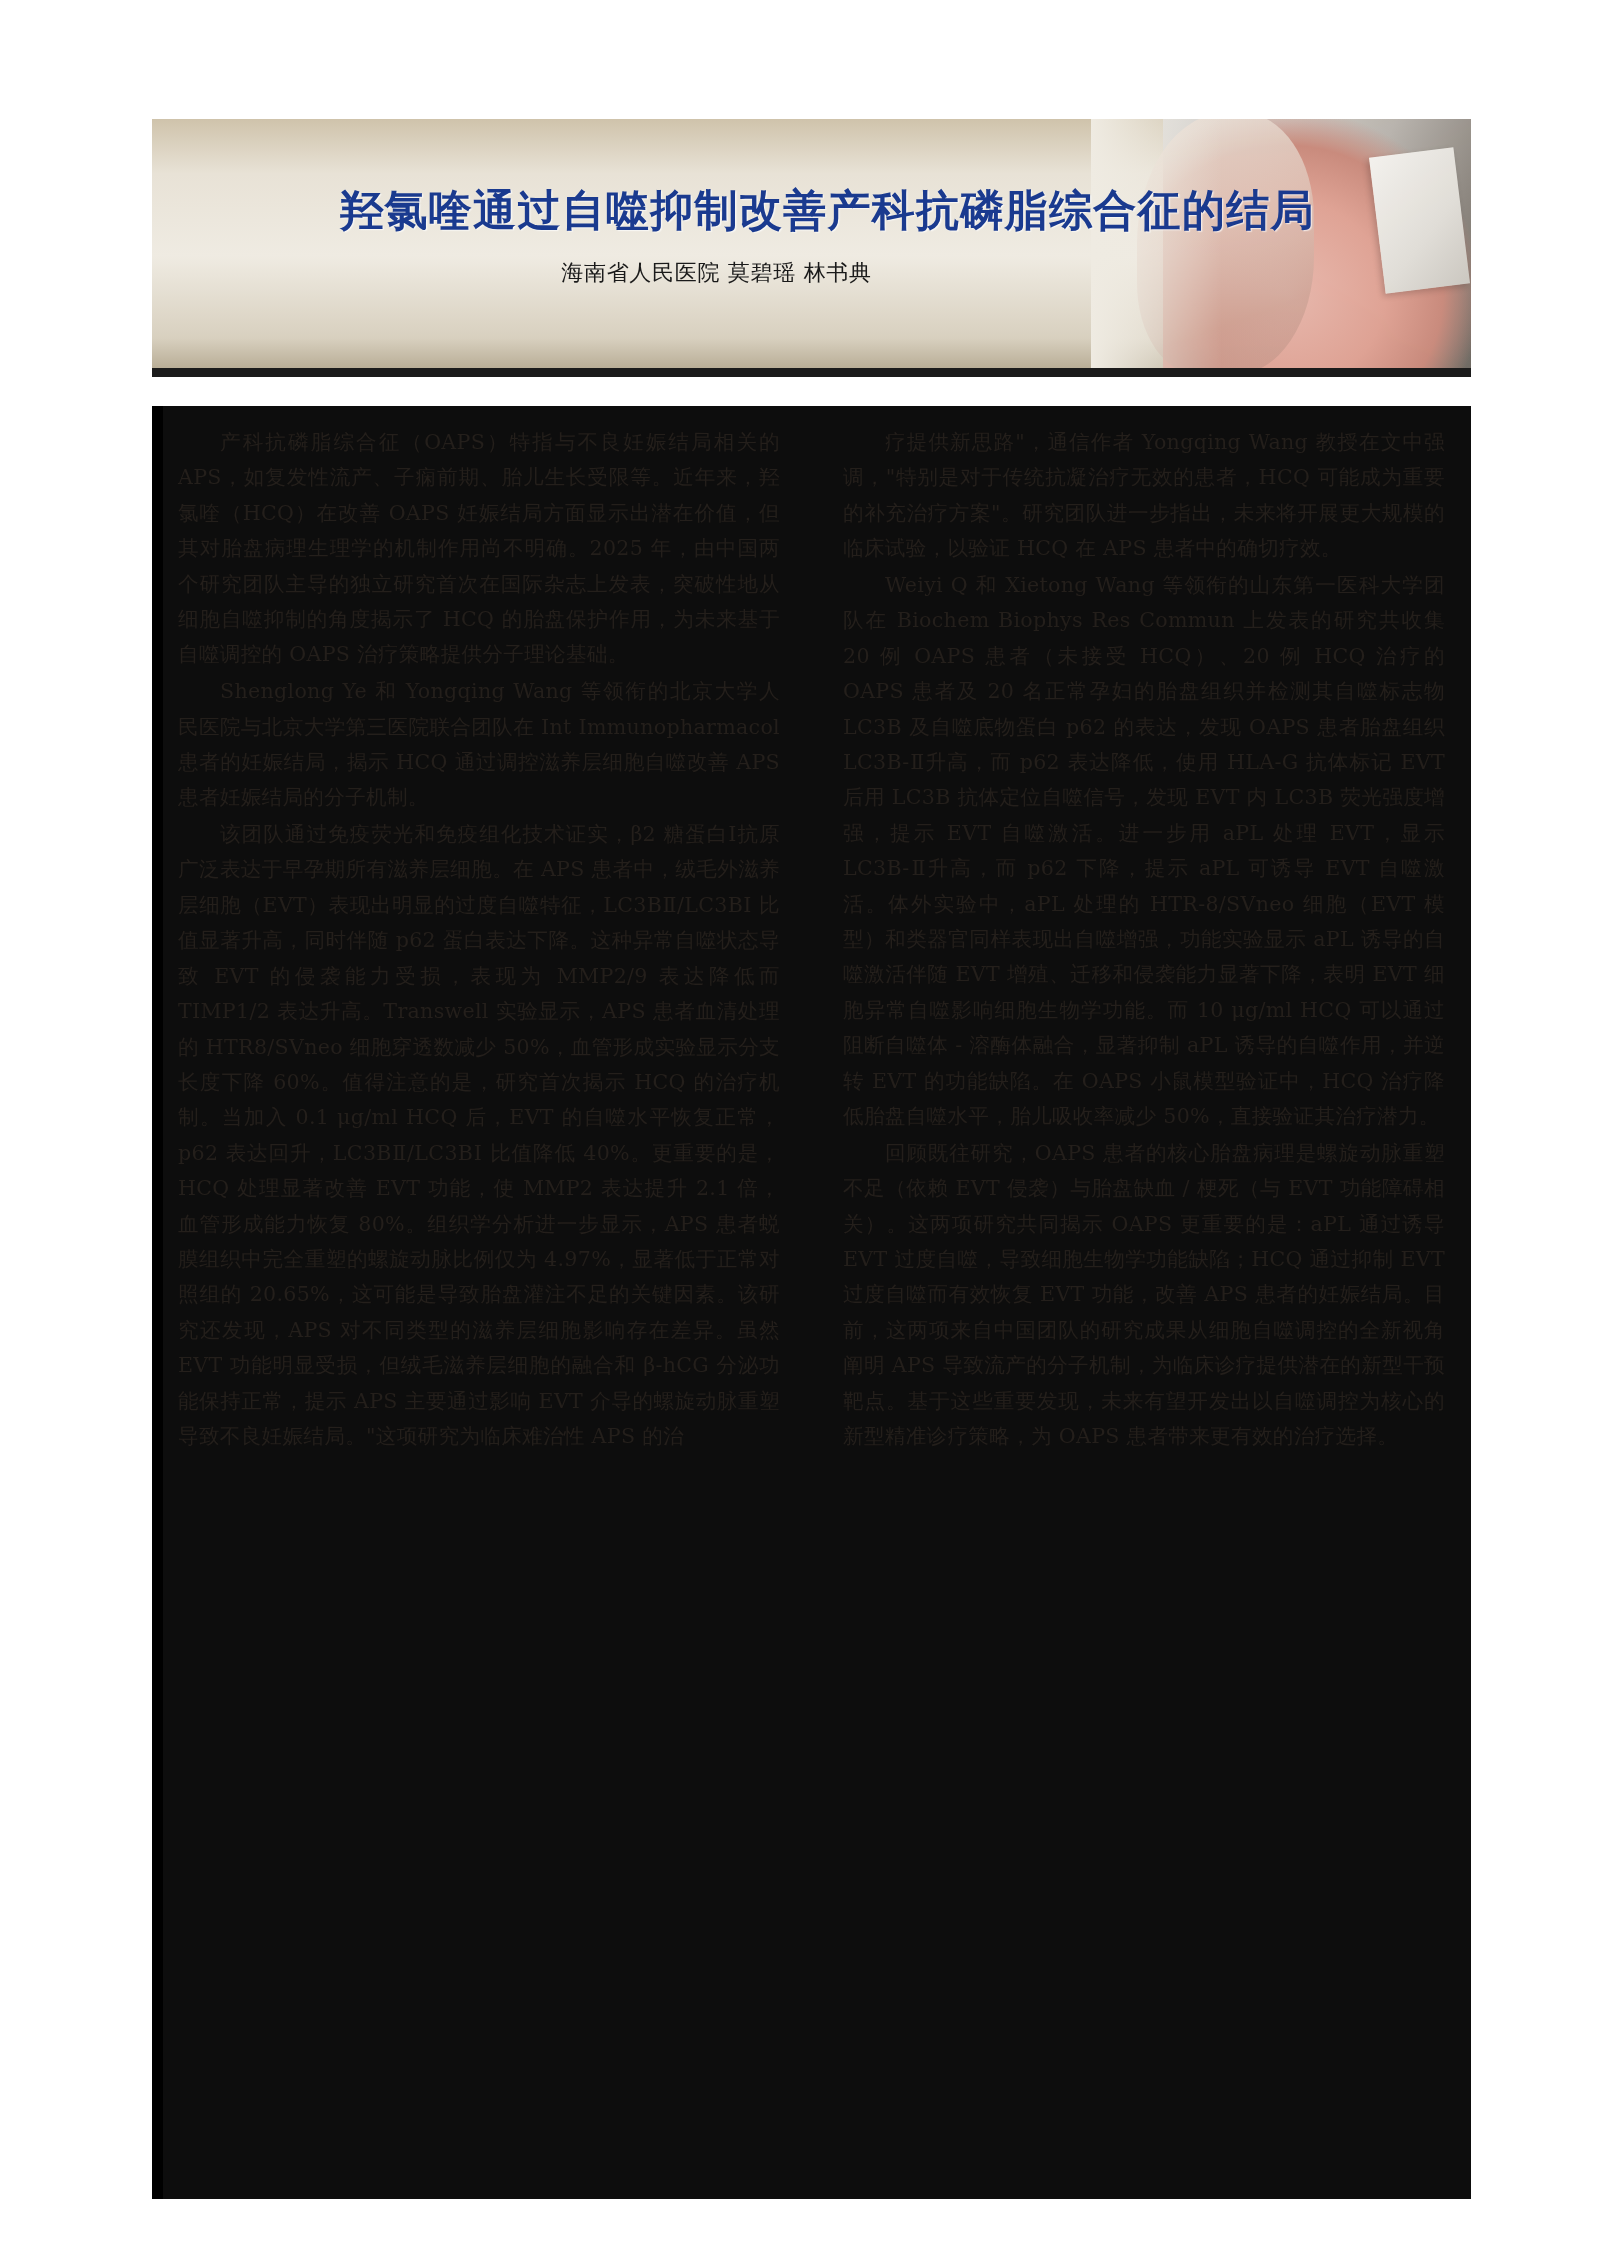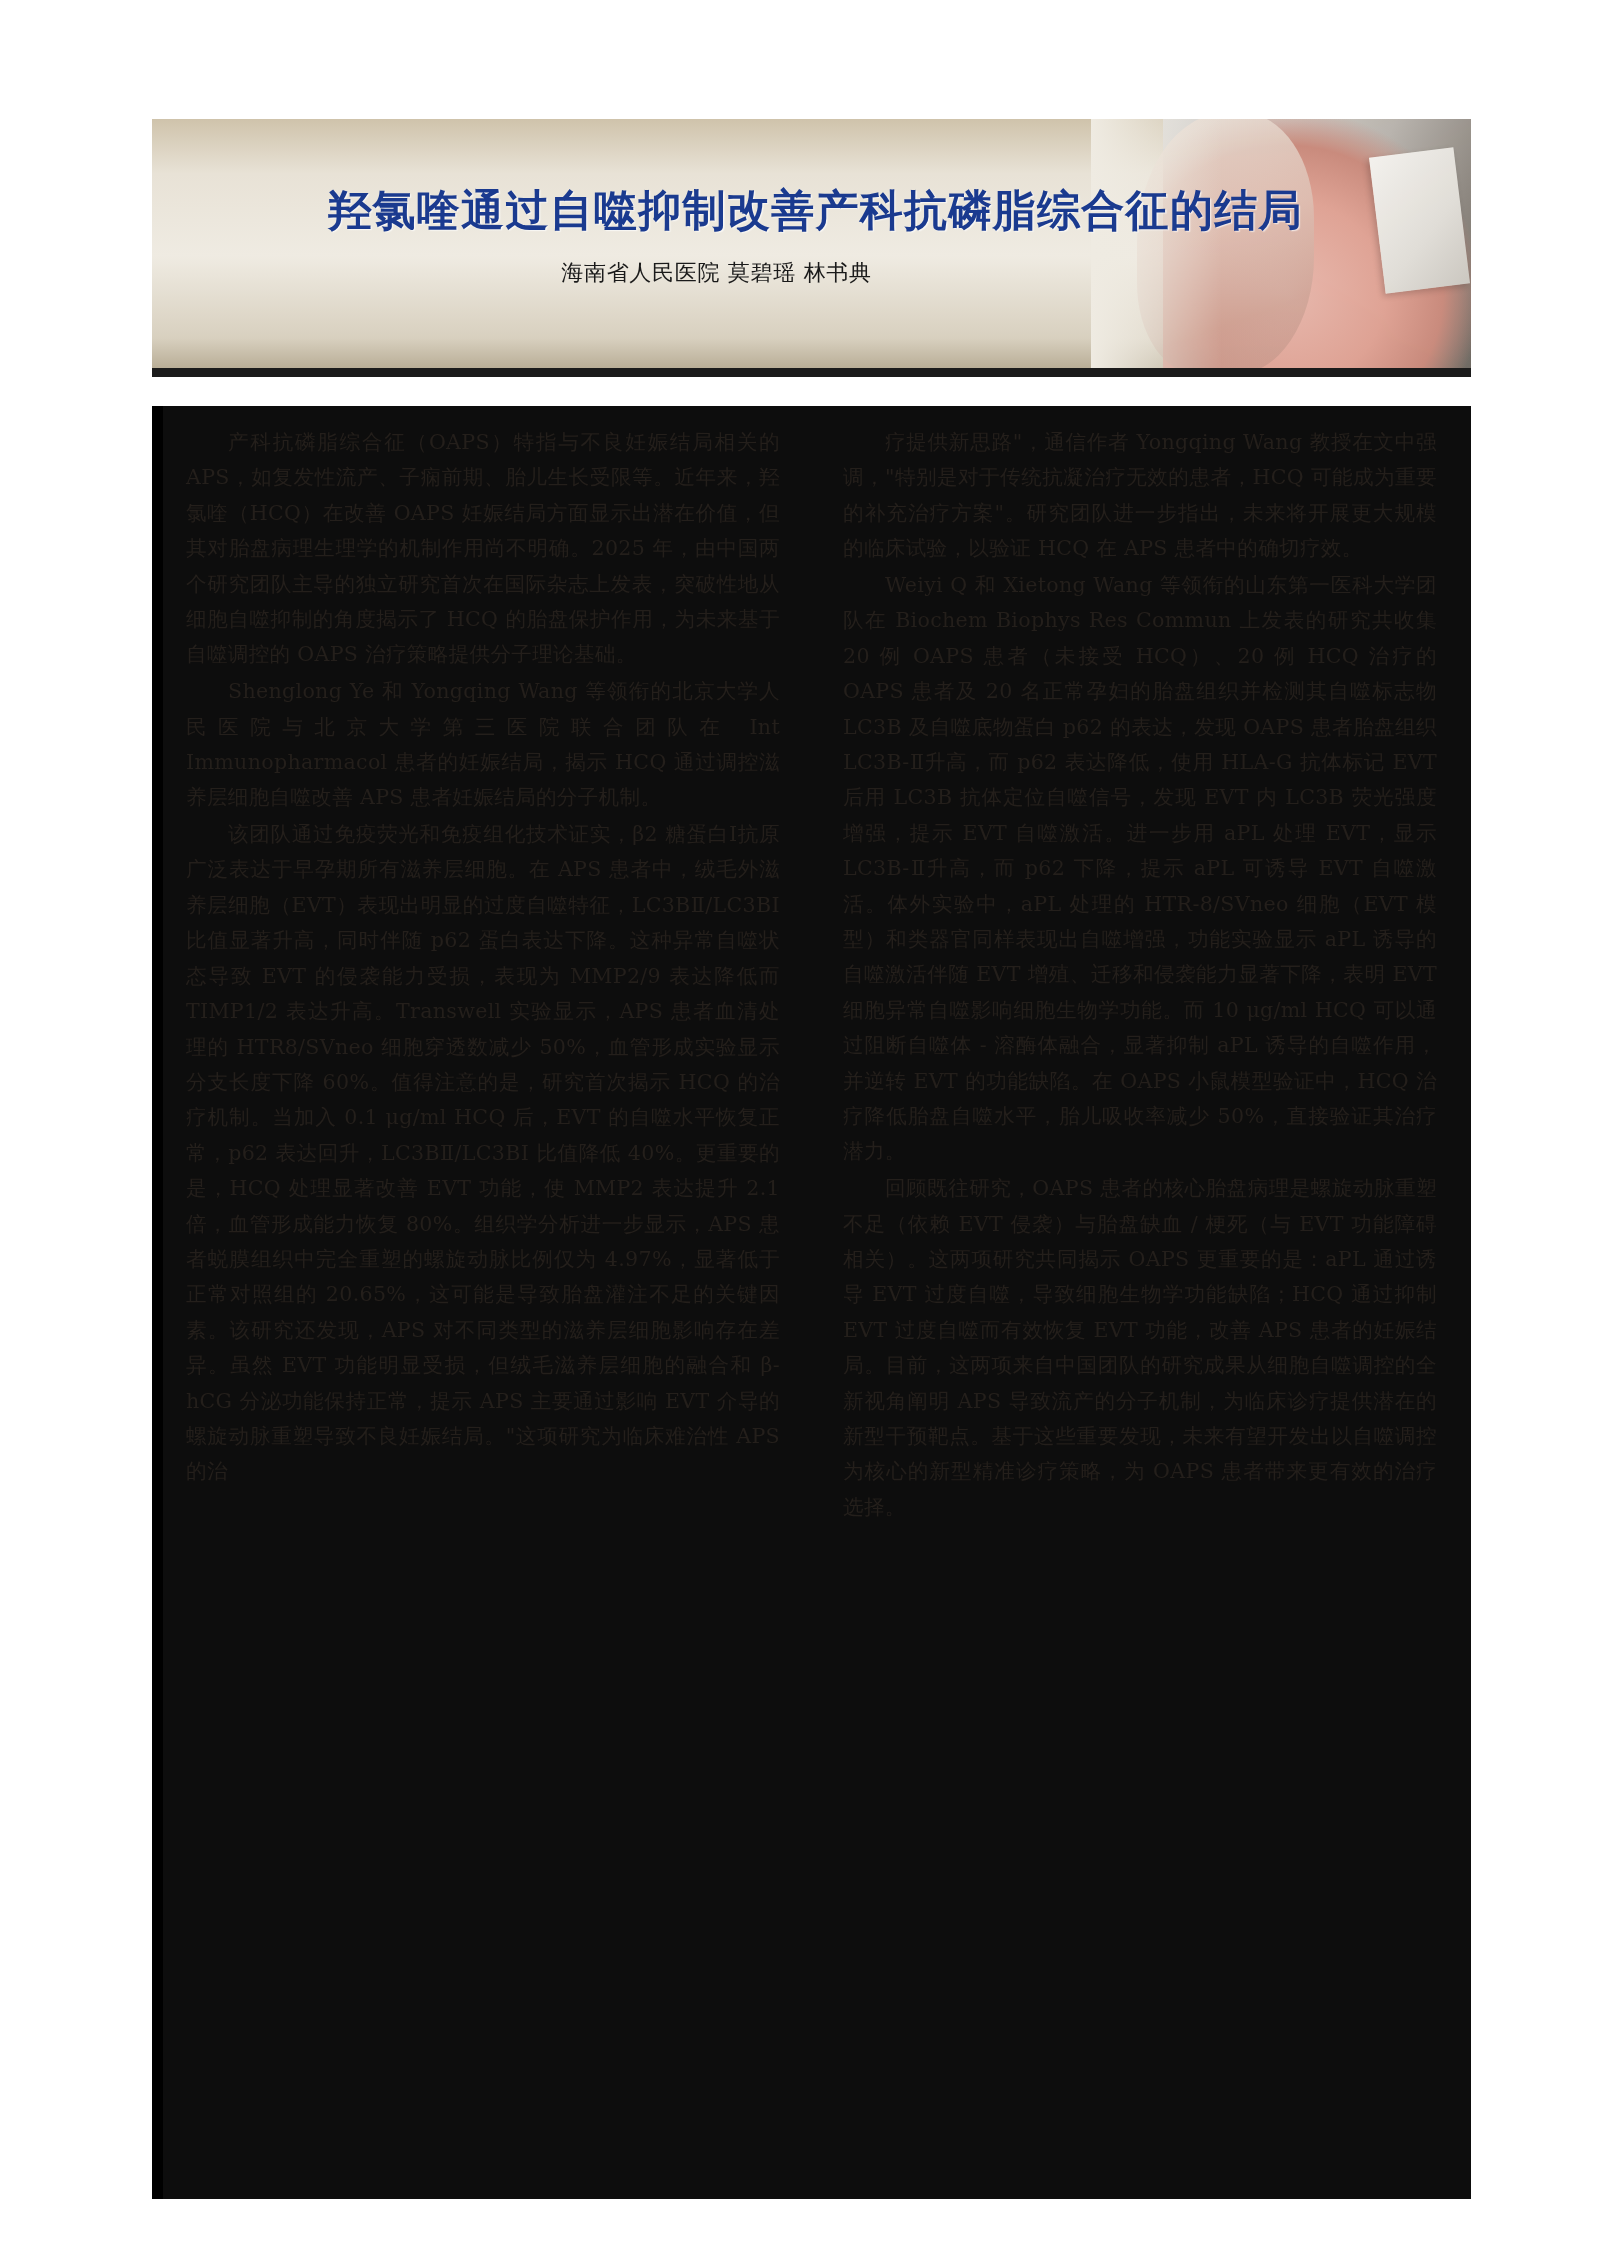--- a/index.html
+++ b/index.html
@@ -68,21 +68,21 @@
   .header-fade {
     position: absolute;
     right: 249px;
     top: 0;
     width: 131px;
     height: 249px;
     background: linear-gradient(to right, rgba(239,235,226,1) 0%, rgba(239,235,226,0) 100%);
   }
   .title {
     position: absolute;
-    left: 4px;
+    left: 16px;
     top: 63px;
     width: 1319px;
     text-align: center;
     font-family: "DejaVu Sans", sans-serif;
     font-weight: bold;
     font-size: 43px;
     letter-spacing: 1.3px;
     color: #1a3a8f;
     text-shadow: 1.3px 1.3px 1.3px rgba(255,255,255,0.7);
   }
@@ -115,21 +115,21 @@
     background: #0d0d0d;
   }
   .columns {
     position: absolute;
     left: 152px;
     top: 425px;
     width: 1319px;
     height: 1760px;
     display: flex;
     gap: 63px;
-    padding: 0 34px;
+    padding: 0 26px;
     box-sizing: border-box;
   }
   .col {
     flex: 1 1 0;
     color: #241f1b;
     font-size: 20.6px;
     line-height: 1.72;
     text-align: justify;
     letter-spacing: 0.3px;
     font-family: "DejaVu Serif", serif;

